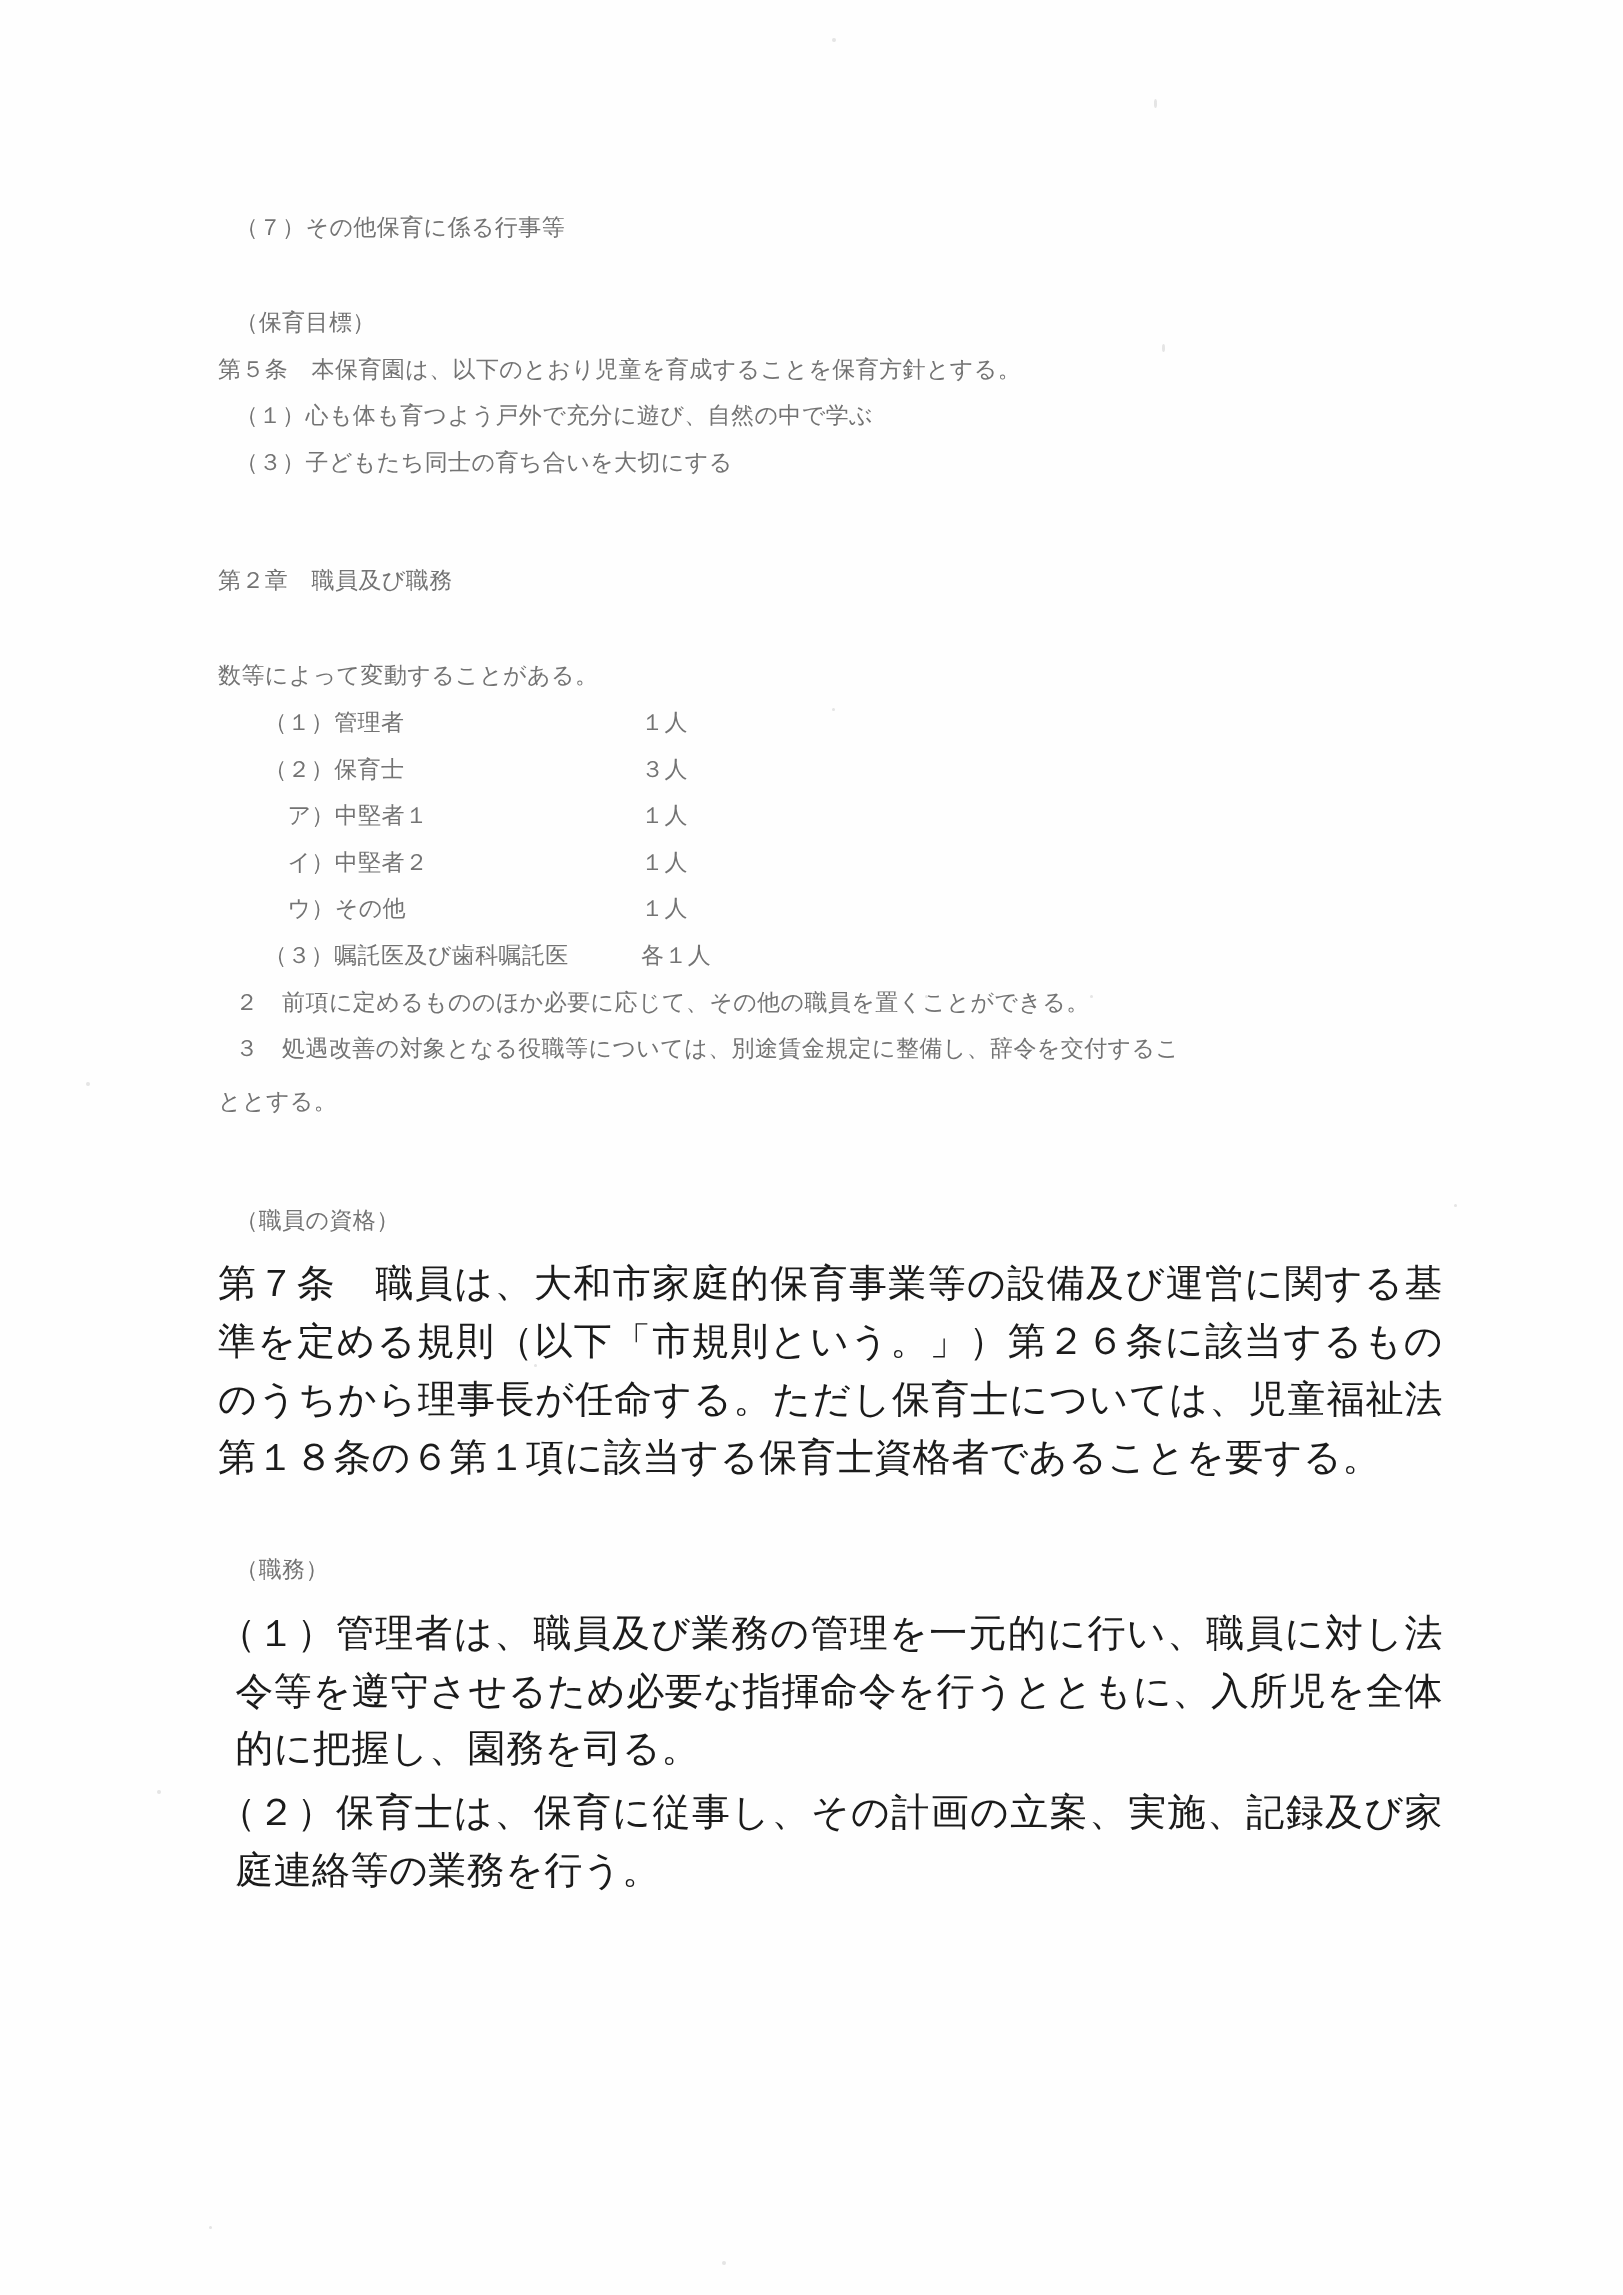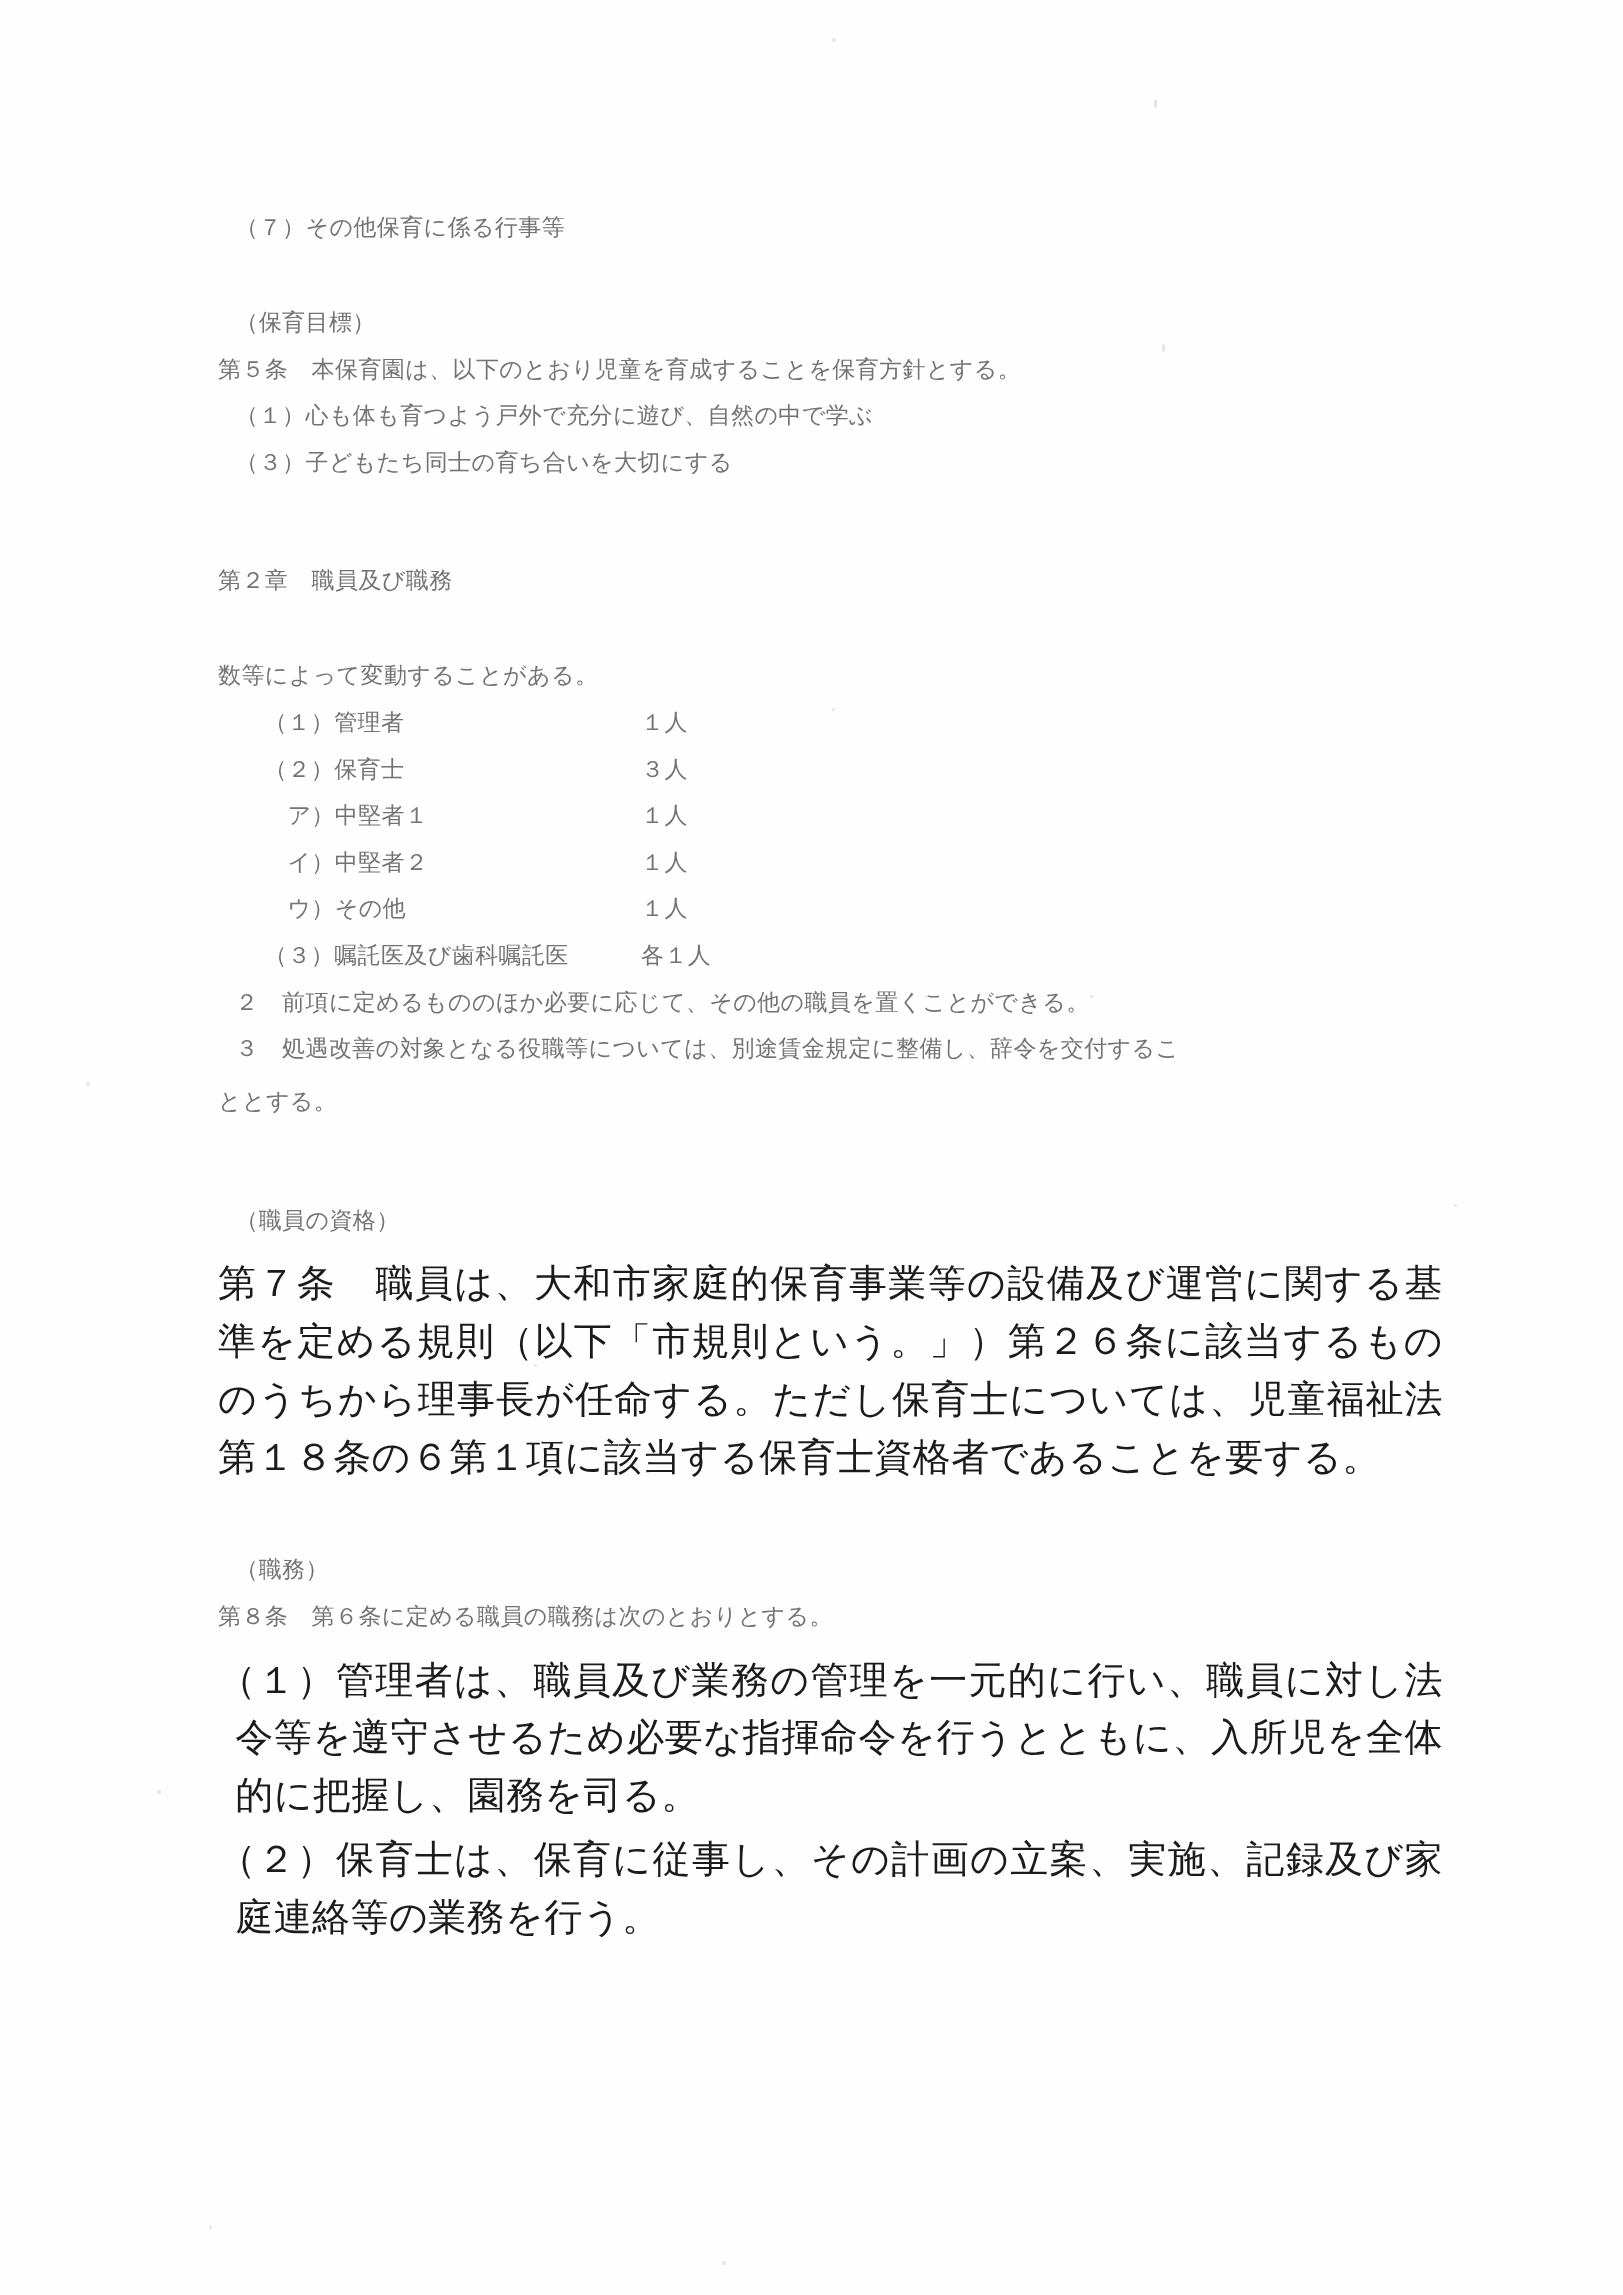--- a/index.html
+++ b/index.html
@@ -141,20 +141,19 @@
 
     <div class="block">
       <div class="ln indent1 row">（職員の資格）</div>
       <div class="para">第７条　職員は、大和市家庭的保育事業等の設備及び運営に関する基準を定める規則（以下「市規則という。」）第２６条に該当するもののうちから理事長が任命する。ただし保育士については、児童福祉法第１８条の６第１項に該当する保育士資格者であることを要する。</div>
     </div>
 
     <div class="gap-l"></div>
 
     <div class="block">
       <div class="ln indent1 row">（職務）</div>
-      <div class="ln hang row">第８条　第６条に定める職員の職務は次のとおりとする。</div>
       <div class="para indent1" style="text-indent:-17.3px; margin-bottom:6.3px;">（１）管理者は、職員及び業務の管理を一元的に行い、職員に対し法令等を遵守させるため必要な指揮命令を行うとともに、入所児を全体的に把握し、園務を司る。</div>
       <div class="para indent1" style="text-indent:-17.3px;">（２）保育士は、保育に従事し、その計画の立案、実施、記録及び家庭連絡等の業務を行う。</div>
     </div>
 
   </div>
 </div>
 
 
 </body></html>

